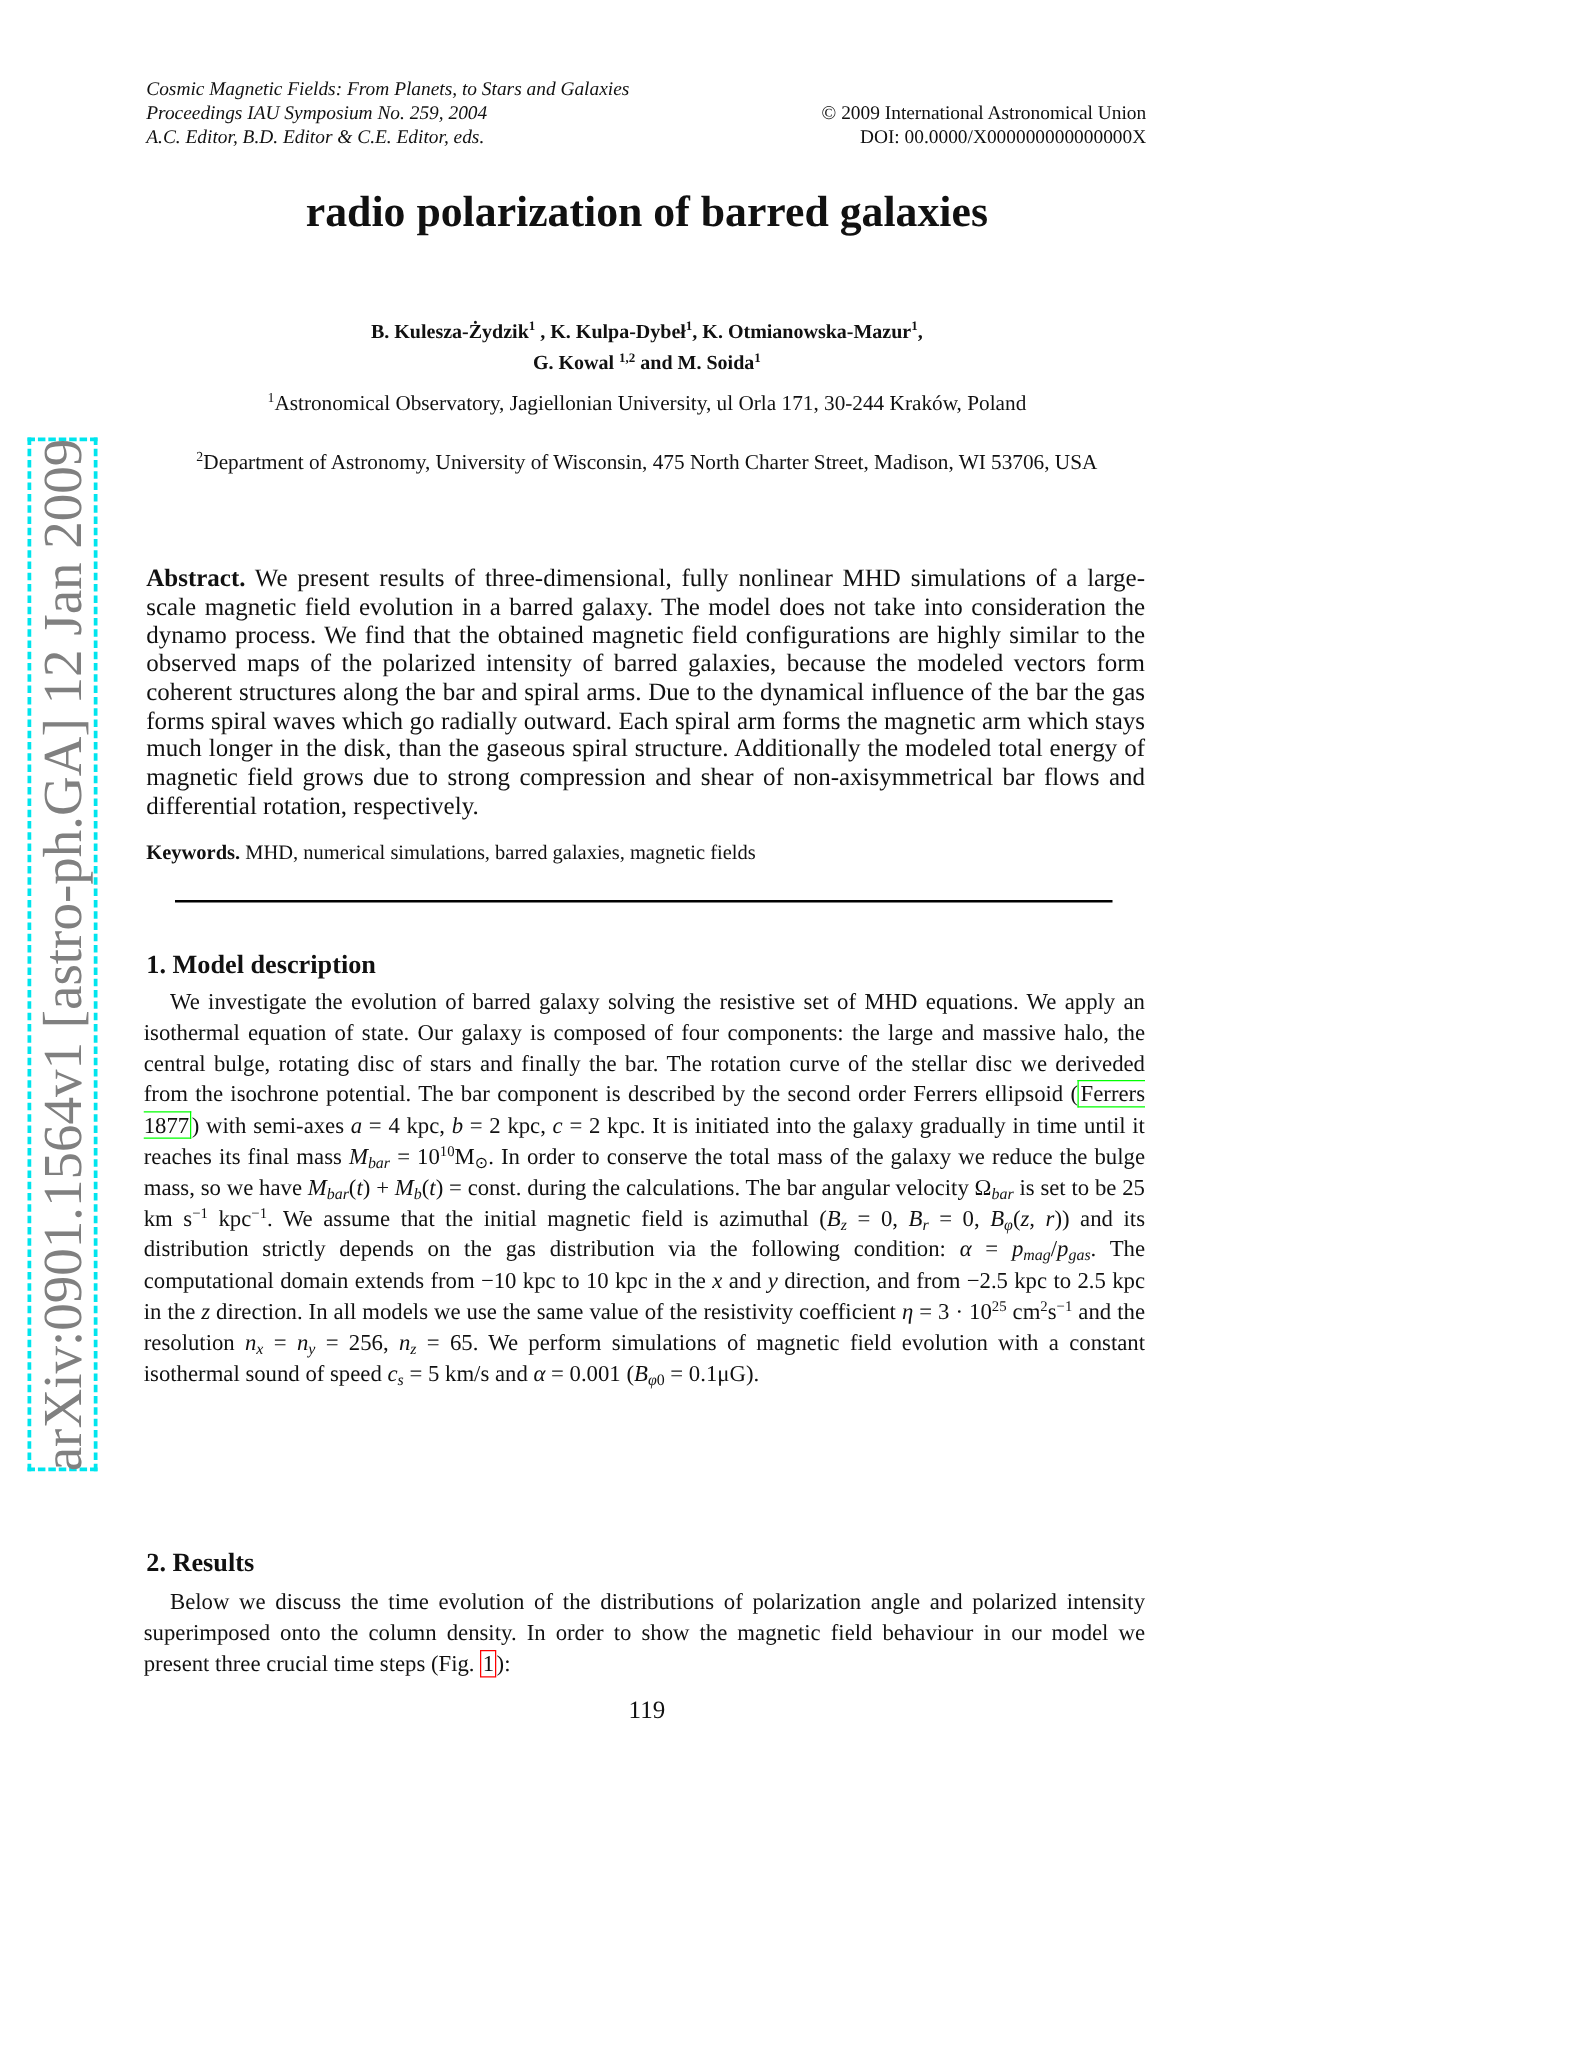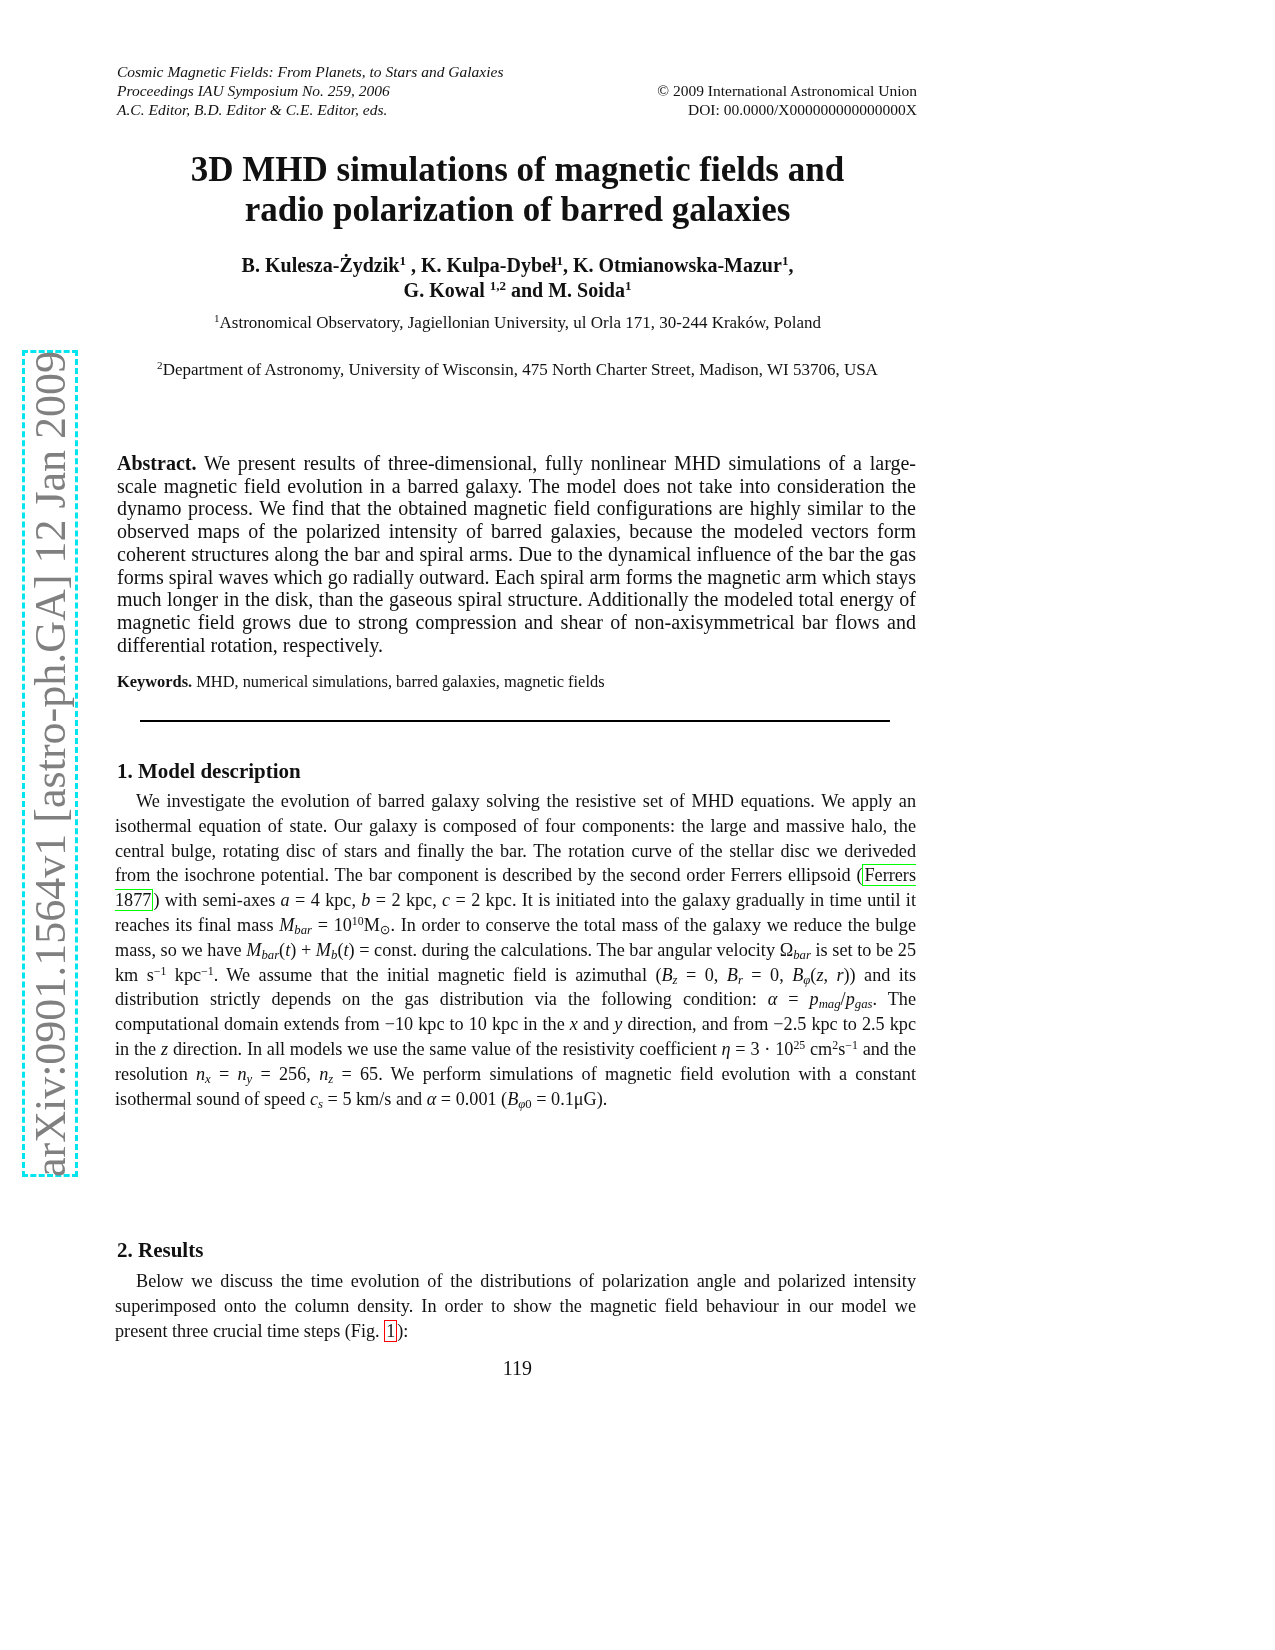--- a/index.html
+++ b/index.html
@@ -3,21 +3,21 @@
 <meta charset="utf-8">
 <style>
   html, body { margin:0; padding:0; }
   body { width:1275px; height:1650px; background:#ffffff; position:relative; overflow:hidden;
          font-family:"DejaVu Serif","Liberation Serif",serif; color:#111; }
   .abs { position:absolute; }
   .hdr { left:117px; width:800px; font-family:"Liberation Serif",serif; font-style:italic; font-size:15.5px; line-height:19px; }
   .hdr .r { position:absolute; right:0; top:0; font-style:normal; }
   .hdr-line { position:relative; height:19px; }
   .title { left:100px; width:835px; text-align:center; font-family:"Liberation Serif",serif; font-weight:bold; font-size:35px; line-height:40px; }
-  .authors { left:110px; width:815px; text-align:center; font-family:"Liberation Serif",serif; font-weight:bold; font-size:20px; line-height:25px; }
+  .authors { left:110px; width:815px; text-align:center; font-family:"Liberation Serif",serif; font-weight:bold; font-size:16px; line-height:25px; }
   .affil { left:115px; width:805px; text-align:center; font-family:"Liberation Serif",serif; font-size:17px; line-height:22px; }
   sup { font-size:0.65em; vertical-align:0.55em; line-height:0; }
   sub { font-size:0.7em; vertical-align:-0.25em; line-height:0; }
   .abstract { left:117px; width:799px; font-family:"Liberation Serif",serif; font-size:20px; line-height:22.7px; text-align:justify; }
   .kw { left:117px; width:799px; font-family:"Liberation Serif",serif; font-size:16.4px; line-height:22.7px; }
   .rule { left:140px; width:750px; height:2px; background:#000; }
   .sec { left:117px; font-family:"Liberation Serif",serif; font-weight:bold; font-size:21px; line-height:26px; }
   .body { left:115px; width:801px; font-family:"Liberation Serif",serif; font-size:18.2px; line-height:24.8px; text-align:justify; }
   .body p { margin:0; text-indent:21px; }
   .pnum { left:0; width:1035px; text-align:center; font-family:"Liberation Serif",serif; font-size:20px; }
@@ -30,26 +30,25 @@
 </style>
 </head>
 <body>
 
 <div class="abs stamp">
   <span class="stamp-text">arXiv:0901.1564v1  [astro-ph.GA]  12 Jan 2009</span>
 </div>
 
 <div class="abs hdr" style="top:62px;">
   <div class="hdr-line"><span>Cosmic Magnetic Fields: From Planets, to Stars and Galaxies</span></div>
-  <div class="hdr-line"><span>Proceedings IAU Symposium No. 259, 2006</span><span class="r">© 2009 International Astronomical Union</span></div>
+  <div class="hdr-line"><span>Proceedings IAU Symposium No. 259, 2004</span><span class="r">© 2009 International Astronomical Union</span></div>
   <div class="hdr-line"><span>A.C. Editor, B.D. Editor &amp; C.E. Editor, eds.</span><span class="r">DOI: 00.0000/X000000000000000X</span></div>
 </div>
 
 <div class="abs title" style="top:150px;">
-  <div>3D MHD simulations of magnetic fields and</div>
   <div>radio polarization of barred galaxies</div>
 </div>
 
 <div class="abs authors" style="top:253px;">
   <div>
     <span>B. Kulesza-Żydzik</span><sup>1</sup><span> , </span><span>K. Kulpa-Dybeł</span><sup>1</sup><span>, </span><span>K. Otmianowska-Mazur</span><sup>1</sup><span>,</span>
   </div>
   <div>
     <span>G. Kowal </span><sup>1,2</sup><span> and </span><span>M. Soida</span><sup>1</sup>
   </div>

